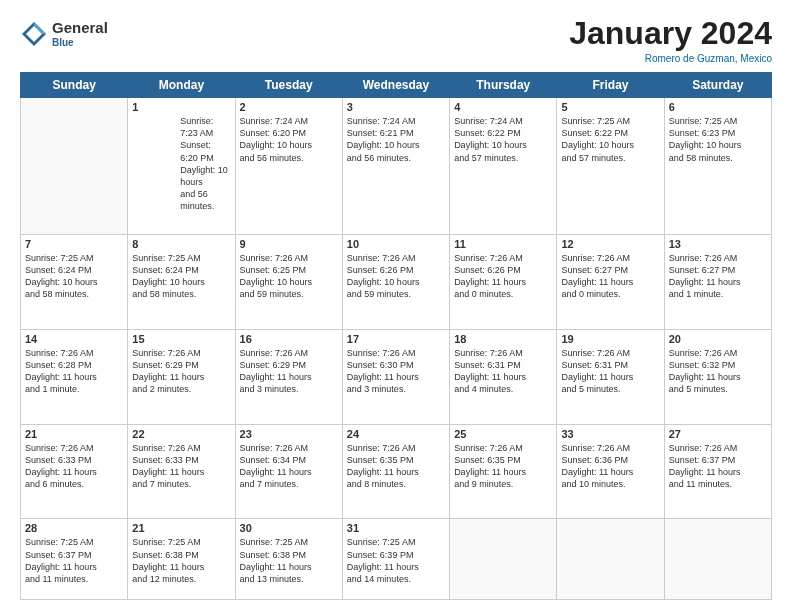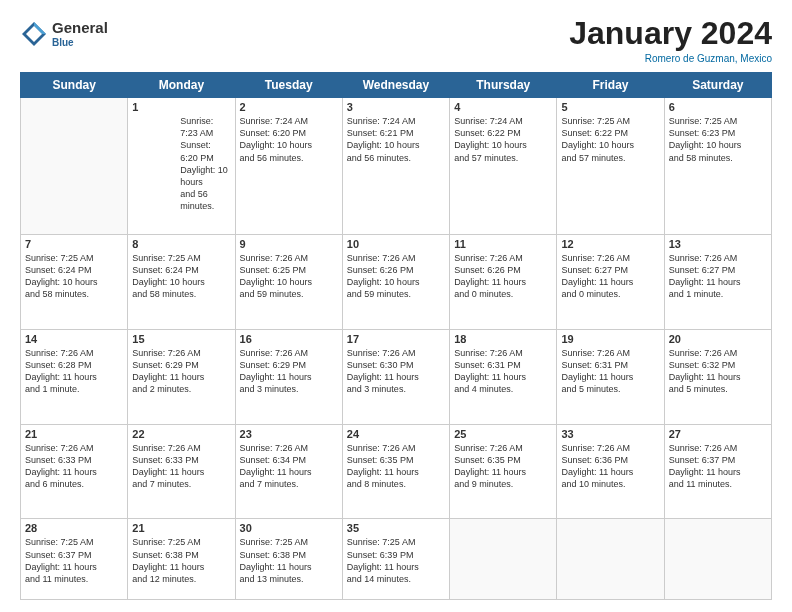--- a/index.html
+++ b/index.html
@@ -354,21 +354,21 @@
 and 12 minutes.</div>
           </td>
           <td>
             <span class="day-num">30</span>
             <div class="day-info" style="white-space: pre-line;">Sunrise: 7:25 AM
 Sunset: 6:38 PM
 Daylight: 11 hours
 and 13 minutes.</div>
           </td>
           <td>
-            <span class="day-num">35</span>
+            <span class="day-num">31</span>
             <div class="day-info" style="white-space: pre-line;">Sunrise: 7:25 AM
 Sunset: 6:39 PM
 Daylight: 11 hours
 and 14 minutes.</div>
           </td>
           <td class="empty-cell"></td>
           <td class="empty-cell"></td>
           <td class="empty-cell"></td>
         </tr>
       </tbody>

